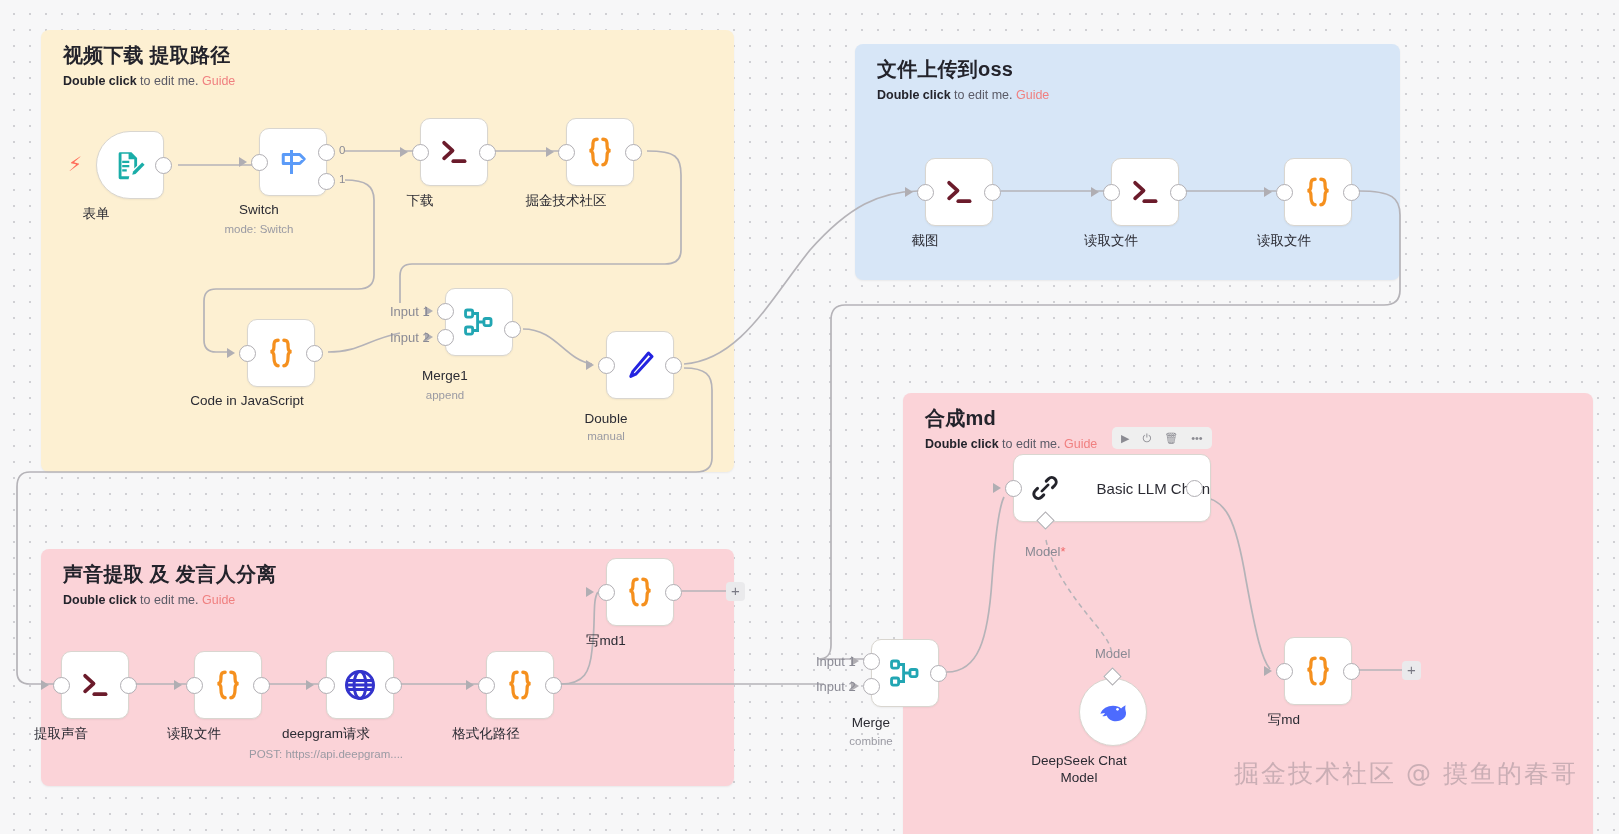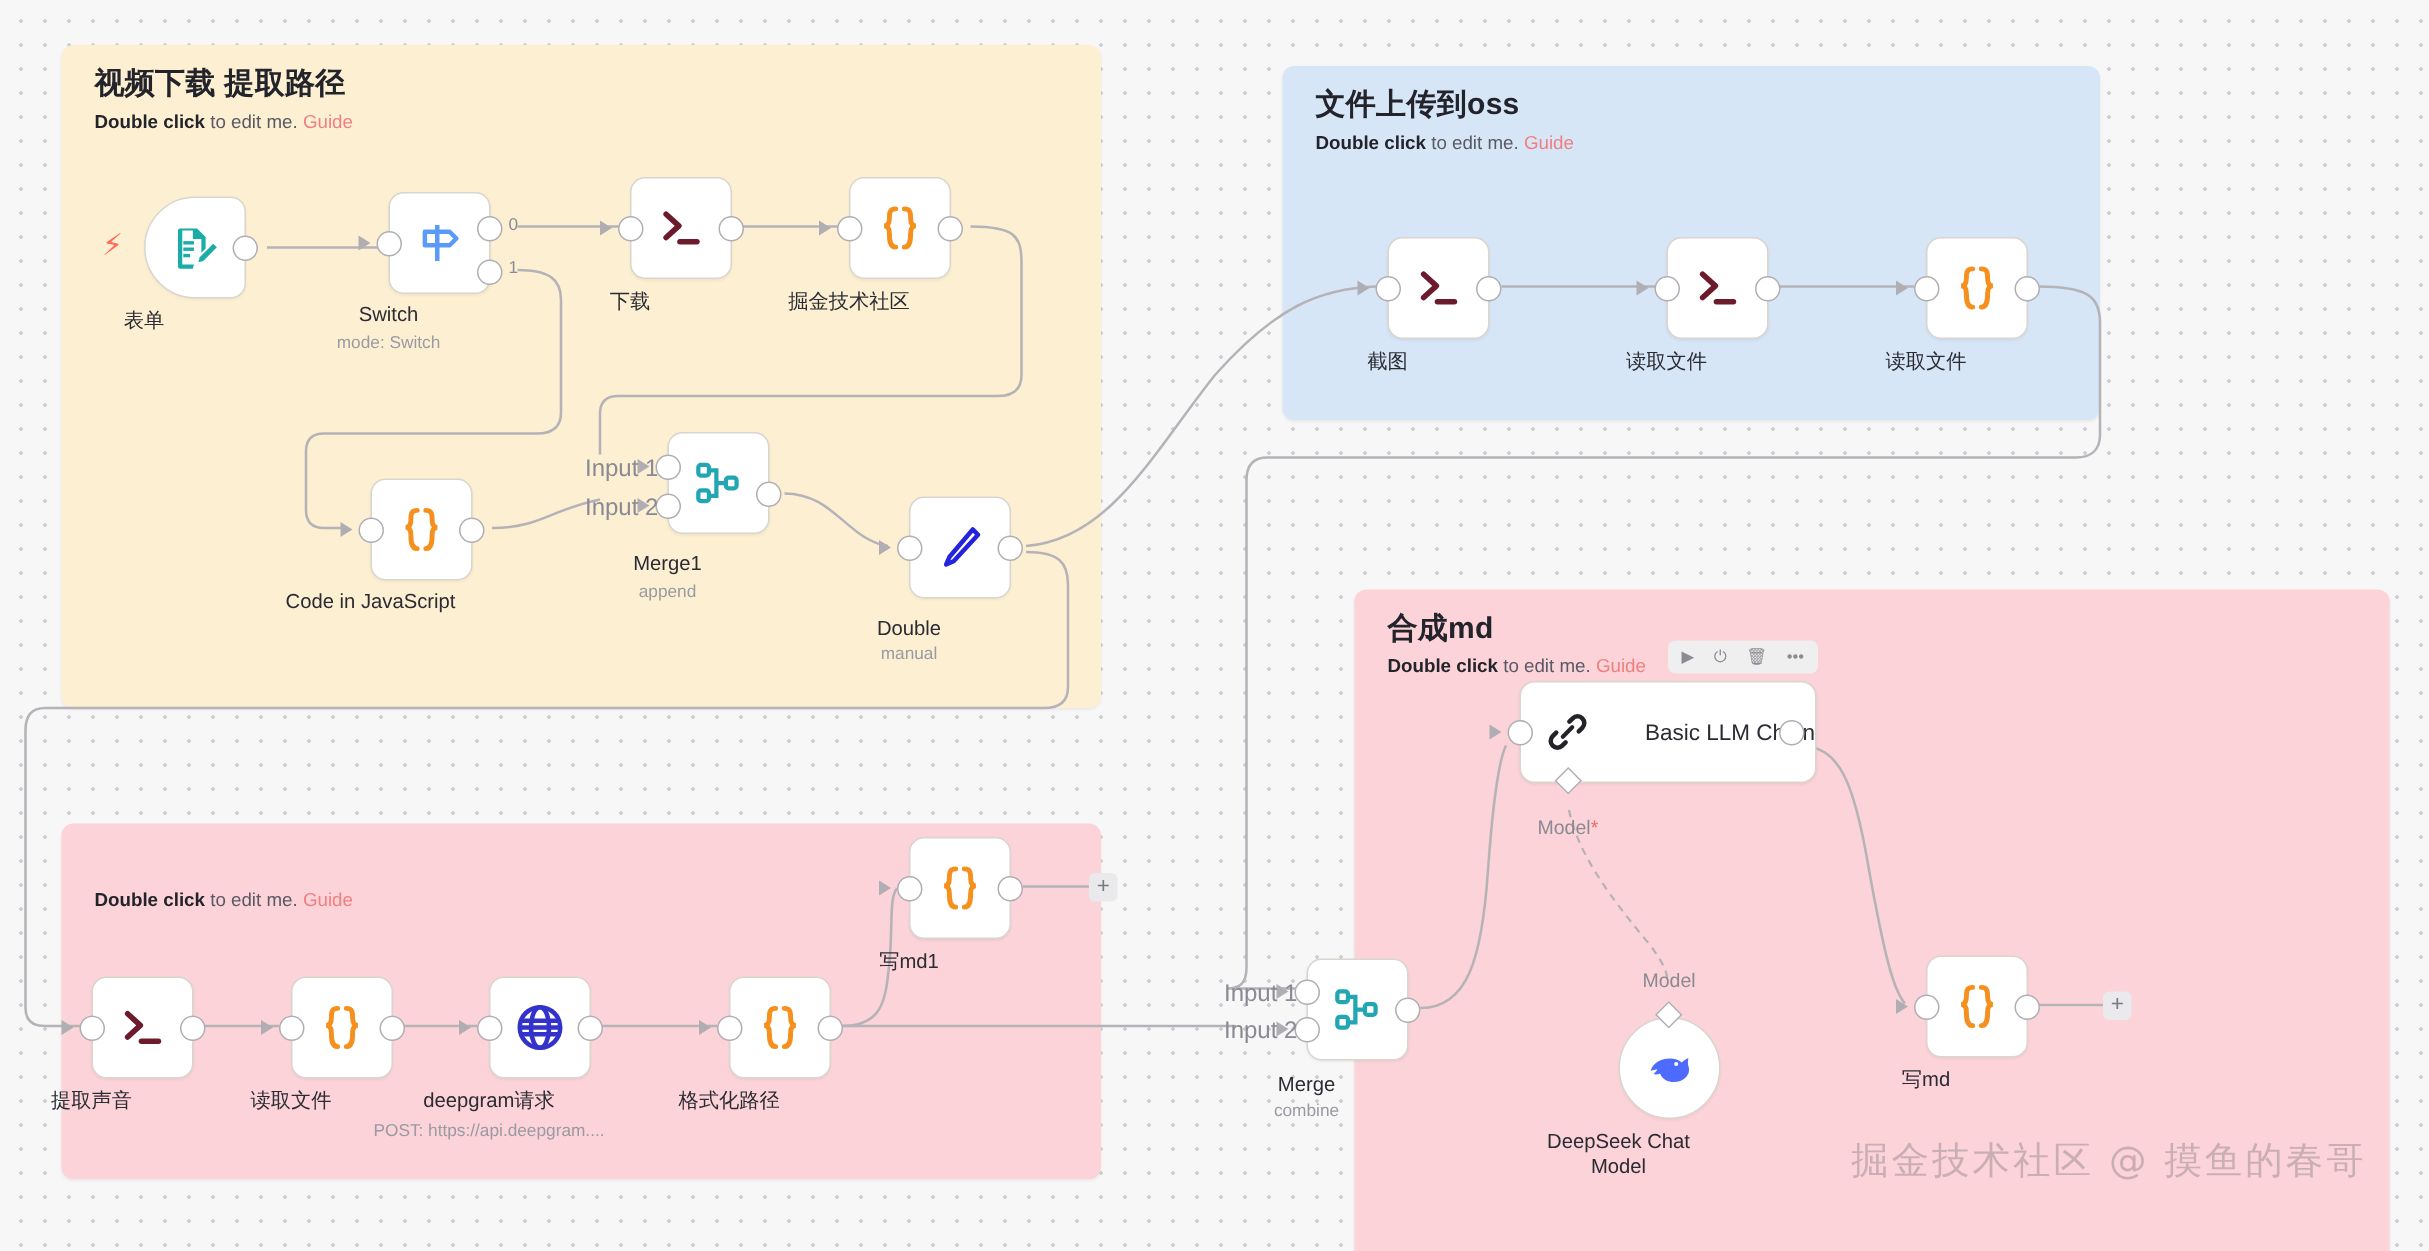--- a/index.html
+++ b/index.html
@@ -63,21 +63,21 @@
     position:absolute;width:15px;height:15px;border-radius:50%;
     background:#fff;border:1.6px solid #b0aeb3;
   }
   .arrowhead{
     position:absolute;width:0;height:0;
     border-left:8px solid #b0aeb3;
     border-top:5px solid transparent;
     border-bottom:5px solid transparent;
   }
   .portlabel{
-    position:absolute;font-size:16px;color:#8a8a94;white-space:nowrap;text-align:center;
+    position:absolute;font-size:13px;color:#8a8a94;white-space:nowrap;text-align:center;
   }
   .outidx{position:absolute;font-size:11.5px;color:#8a8a94;}
   .diamond{
     position:absolute;width:11px;height:11px;background:#fff;
     border:1.5px solid #b0aeb3;transform:rotate(45deg);
   }
   .sublabel{position:absolute;font-size:13px;color:#8a8a94;white-space:nowrap;}
   .sublabel .req{color:#f06a6a;}
 
   .plusbtn{
@@ -112,20 +112,21 @@
   <div class="st-title">视频下载 提取路径</div>
   <div class="st-sub"><b>Double click</b><span> to edit me. </span><span class="guide">Guide</span></div>
 </div>
 
 <div class="sticky blue" style="left:855px;top:44px;width:545px;height:236px;">
   <div class="st-title">文件上传到oss</div>
   <div class="st-sub"><b>Double click</b><span> to edit me. </span><span class="guide">Guide</span></div>
 </div>
 
 <div class="sticky pink" style="left:41px;top:549px;width:693px;height:237px;">
+  <div class="st-title">声音提取 及 发言人分离</div>
   <div class="st-sub"><b>Double click</b><span> to edit me. </span><span class="guide">Guide</span></div>
 </div>
 
 <div class="sticky pink2" style="left:855px;top:393px;width:690px;height:493px;margin-left:48px;">
   <div class="st-title">合成md</div>
   <div class="st-sub"><b>Double click</b><span> to edit me. </span><span class="guide">Guide</span></div>
 </div>
 
 <svg class="wires">
 

